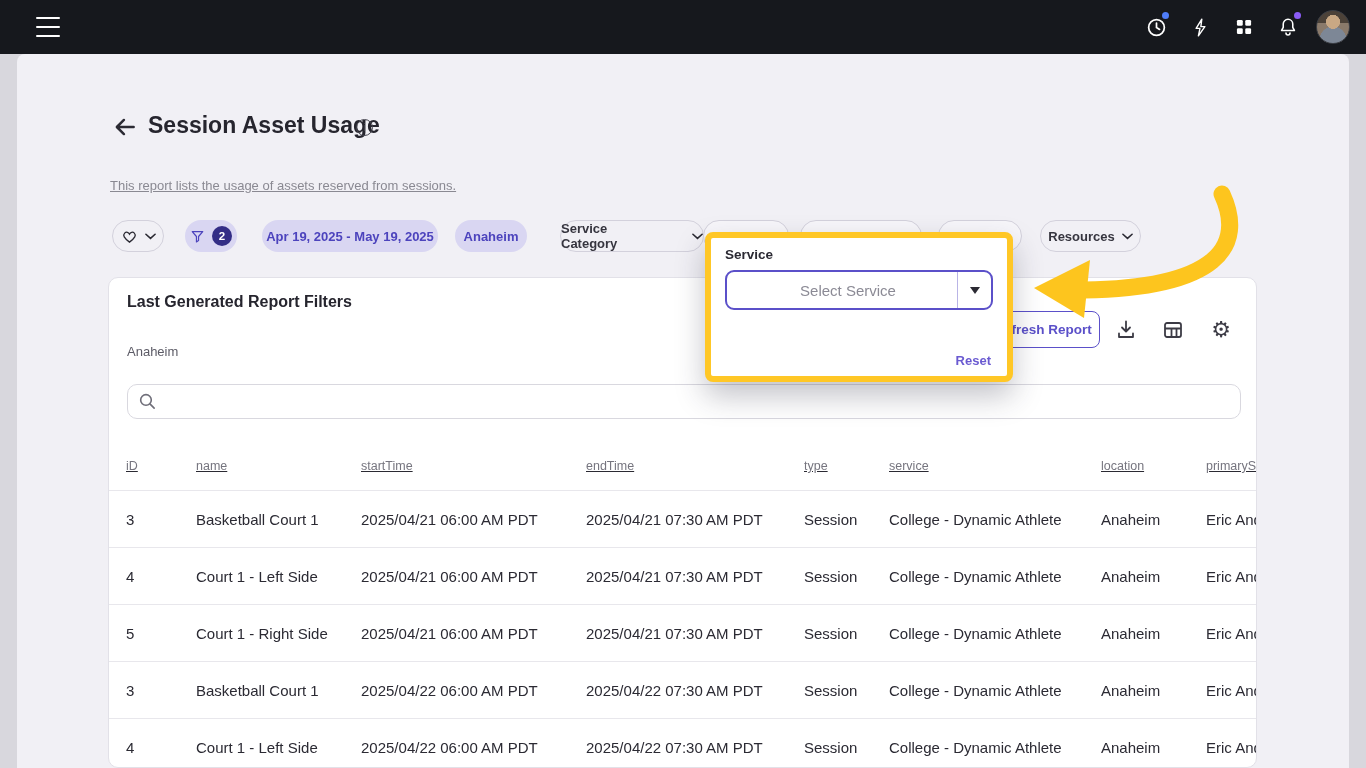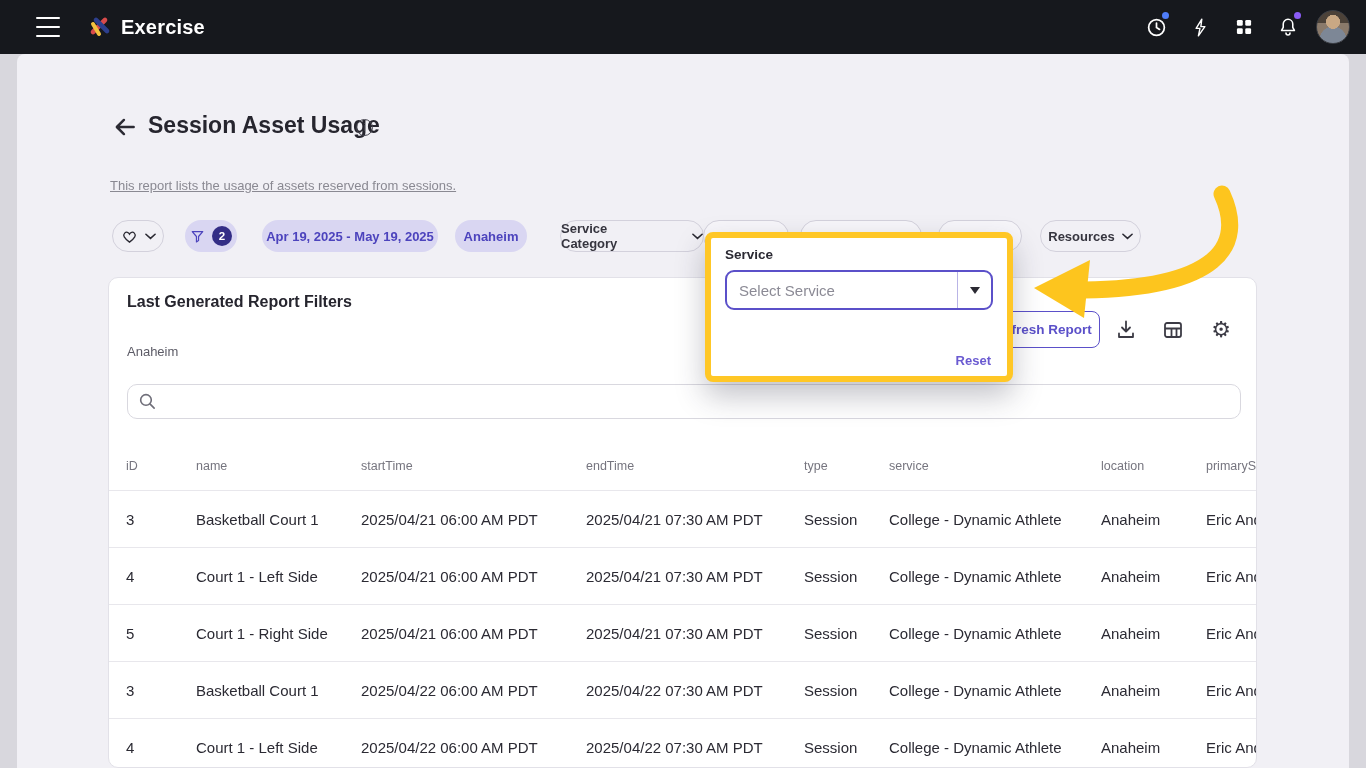--- a/index.html
+++ b/index.html
@@ -75,65 +75,55 @@
     border:1px solid #d9d8df; border-radius:10px; background:#fff; display:flex; align-items:center; padding:0 10px; gap:8px;
   }
   .search-box input { border:none; outline:none; flex:1; font-size:14px; font-family:"Liberation Sans",sans-serif; color:#2b2a33; background:transparent; }
   
   .table-wrap { position:absolute; left:0; right:0; top:164px; bottom:0; overflow:hidden; }
   .tr, .thead {
     display:grid;
     grid-template-columns:70px 165px 225px 218px 85px 212px 105px 1fr;
     padding-left:17px; align-items:center;
   }
-  .thead { height:49px; border-bottom:1px solid #e8e7ec; }
+  .thead { height:49px; border-bottom:1px solid #e8e7ec;text-decoration:underline; }
   .th { font-size:12.5px; color:#76757f; font-weight:normal; cursor:pointer; }
   .tr { height:57px; border-bottom:1px solid #e8e7ec; cursor:pointer; }
   .td { font-size:15px; color:#2b2a33; white-space:nowrap; overflow:hidden; }
   
   .popup {
     position:absolute; left:705px; top:232px; width:308px; height:150px;
     background:#fff; border:6px solid #ffc726; border-radius:8px;
     box-shadow:0 14px 30px rgba(40,40,60,.28); z-index:10;
   }
   .popup-label { position:absolute; left:14px; top:9px; font-size:13.5px; font-weight:bold; color:#2b2a33; }
   .fake-select {
     position:absolute; left:14px; right:14px; top:32px; height:40px;
     border:2px solid #5b50c9; border-radius:9px; background:#fff;
-    display:flex; align-items:center; cursor:pointer;
+    display:flex; align-items:center; cursor:pointer;text-align:center;
   }
   .fake-select .placeholder { flex:1; padding-left:12px; font-size:15px; color:#8b8a95; }
   .caret-zone { width:34px; height:100%; border-left:1.5px solid #b9b4e6; display:flex; align-items:center; justify-content:center; }
   .caret-down { width:0; height:0; border-left:5.5px solid transparent; border-right:5.5px solid transparent; border-top:7px solid #2b2a33; }
   .reset-link { position:absolute; right:16px; bottom:8px; font-size:13px; font-weight:bold; color:#6a5ad1; cursor:pointer; }
   
   .anno-arrow { position:absolute; left:1010px; top:182px; z-index:12; pointer-events:none; }
   svg { display:block; }
 </style>
 </head>
 <body>
 
 <div class="panel"></div>
 
 <header class="topbar">
   <div class="hamburger">
       <span></span>
       <span></span>
       <span></span>
     </div>
-  <div class="brand">
-    <span>
-      <svg width="24" height="24" viewBox="0 0 24 24">
-        <path d="M5 17 L17 5" stroke="#d94b4b" stroke-width="4.6" stroke-linecap="round"></path>
-        <path d="M8 5 L19 16" stroke="#2d3f8d" stroke-width="4.6" stroke-linecap="round"></path>
-        <path d="M5 9 L11 19" stroke="#f2c23e" stroke-width="4" stroke-linecap="round"></path>
-      </svg>
-    </span>
-    <span class="brand-name">Exercise</span>
-  </div>
   <div class="top-icons">
     <div class="top-icon">
       <svg width="23" height="23" viewBox="0 0 24 24">
           <circle cx="12" cy="12" r="8.2" stroke="#fff" stroke-width="1.8" fill="none"></circle>
           <path d="M12 7.4 V12 L15.2 14" stroke="#fff" stroke-width="1.8" fill="none" stroke-linecap="round"></path>
         </svg>
       <span class="dot dot-blue"></span>
     </div>
     <div class="top-icon">
       <svg width="21" height="21" viewBox="0 0 24 24">

